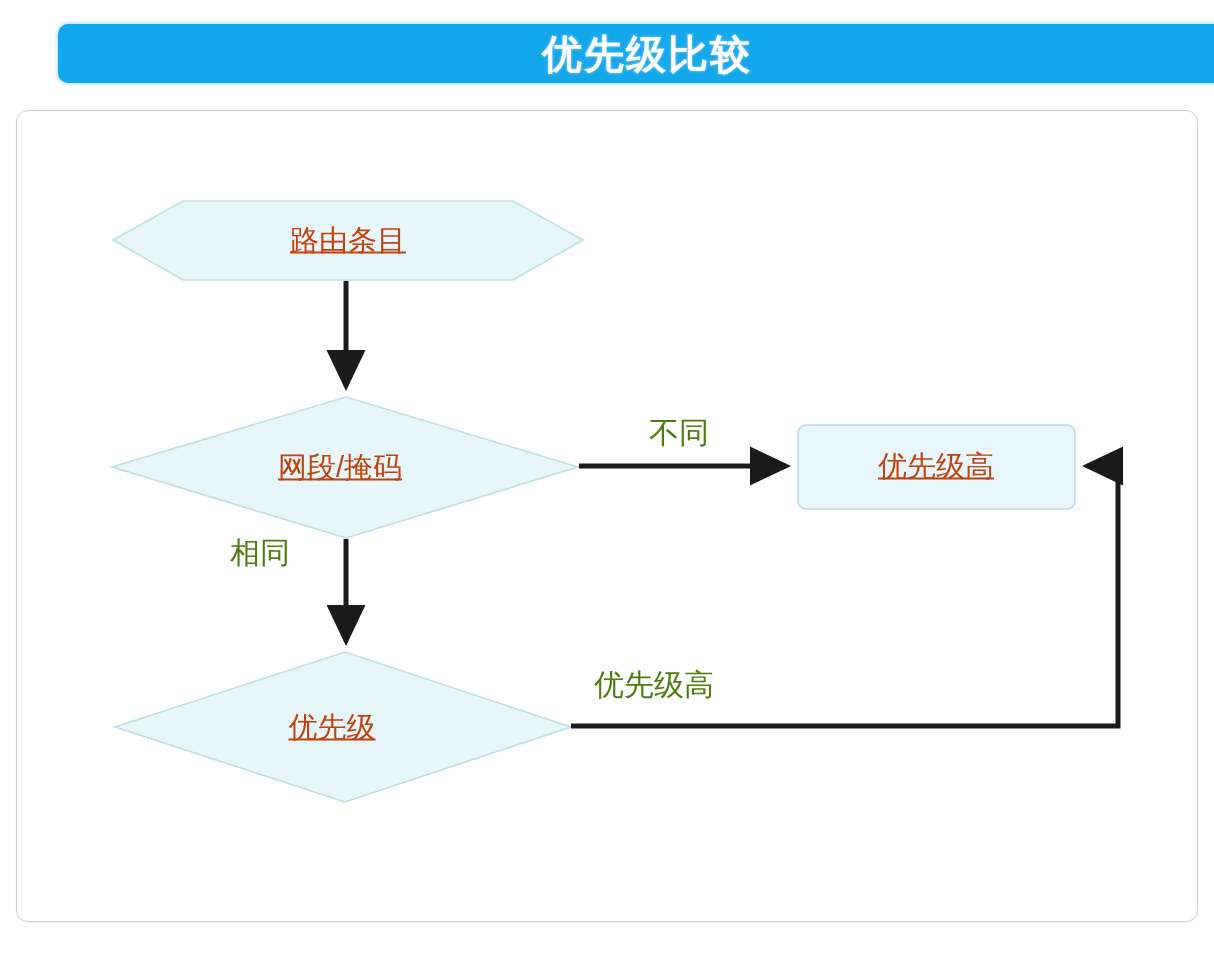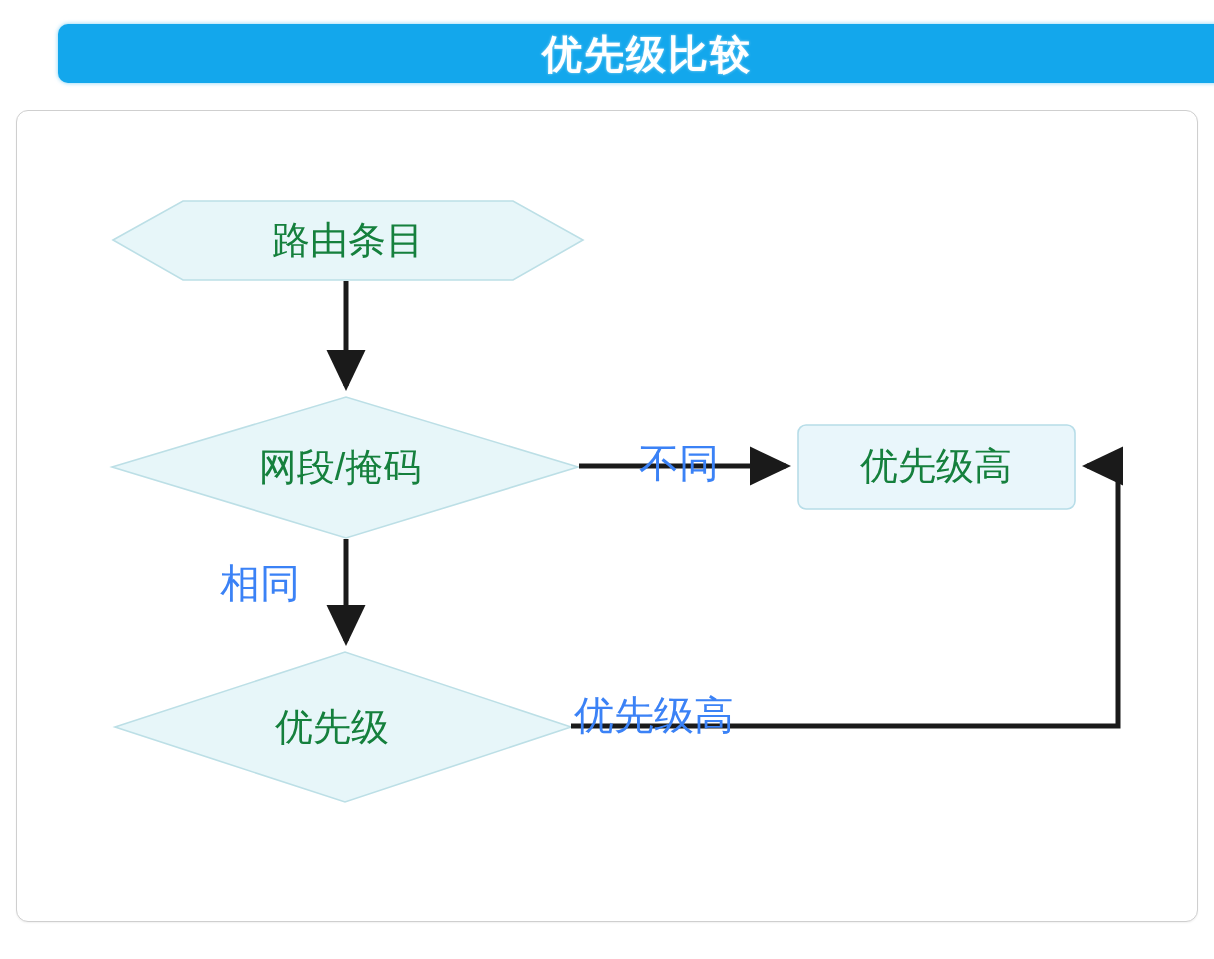--- a/index.html
+++ b/index.html
@@ -70,36 +70,36 @@
     stroke: #1a1a1a;
     stroke-width: 5;
     fill: none;
     stroke-linecap: butt;
     stroke-linejoin: miter;
   }
 
   
   .node-label {
     position: absolute;
-    color: #15803d;
-    font-size: 38px;
+    color: #c2410c;
+    font-size: 29px;
     line-height: 1;
     white-space: nowrap;
     user-select: none;
     transform: translate(-50%, -50%);
+    text-decoration: underline;
   }
   .edge-label {
     position: absolute;
-    color: #3b82f6;
-    font-size: 40px;
+    color: #4d7c0f;
+    font-size: 30px;
     line-height: 1;
     white-space: nowrap;
     user-select: none;
     transform: translate(-50%, -50%);
-    margin-top: 30px;
   }
 
   #label-route-entry   { left: 348px; top: 240px; }
   #label-network-mask  { left: 340px; top: 467px; }
   #label-priority      { left: 332px; top: 727px; }
   #label-add-to-table  { left: 936px; top: 466px; }
 
   #edge-label-different    { left: 679px; top: 433px; }
   #edge-label-same         { left: 260px; top: 553px; }
   #edge-label-higher-prio  { left: 654px; top: 685px; }

